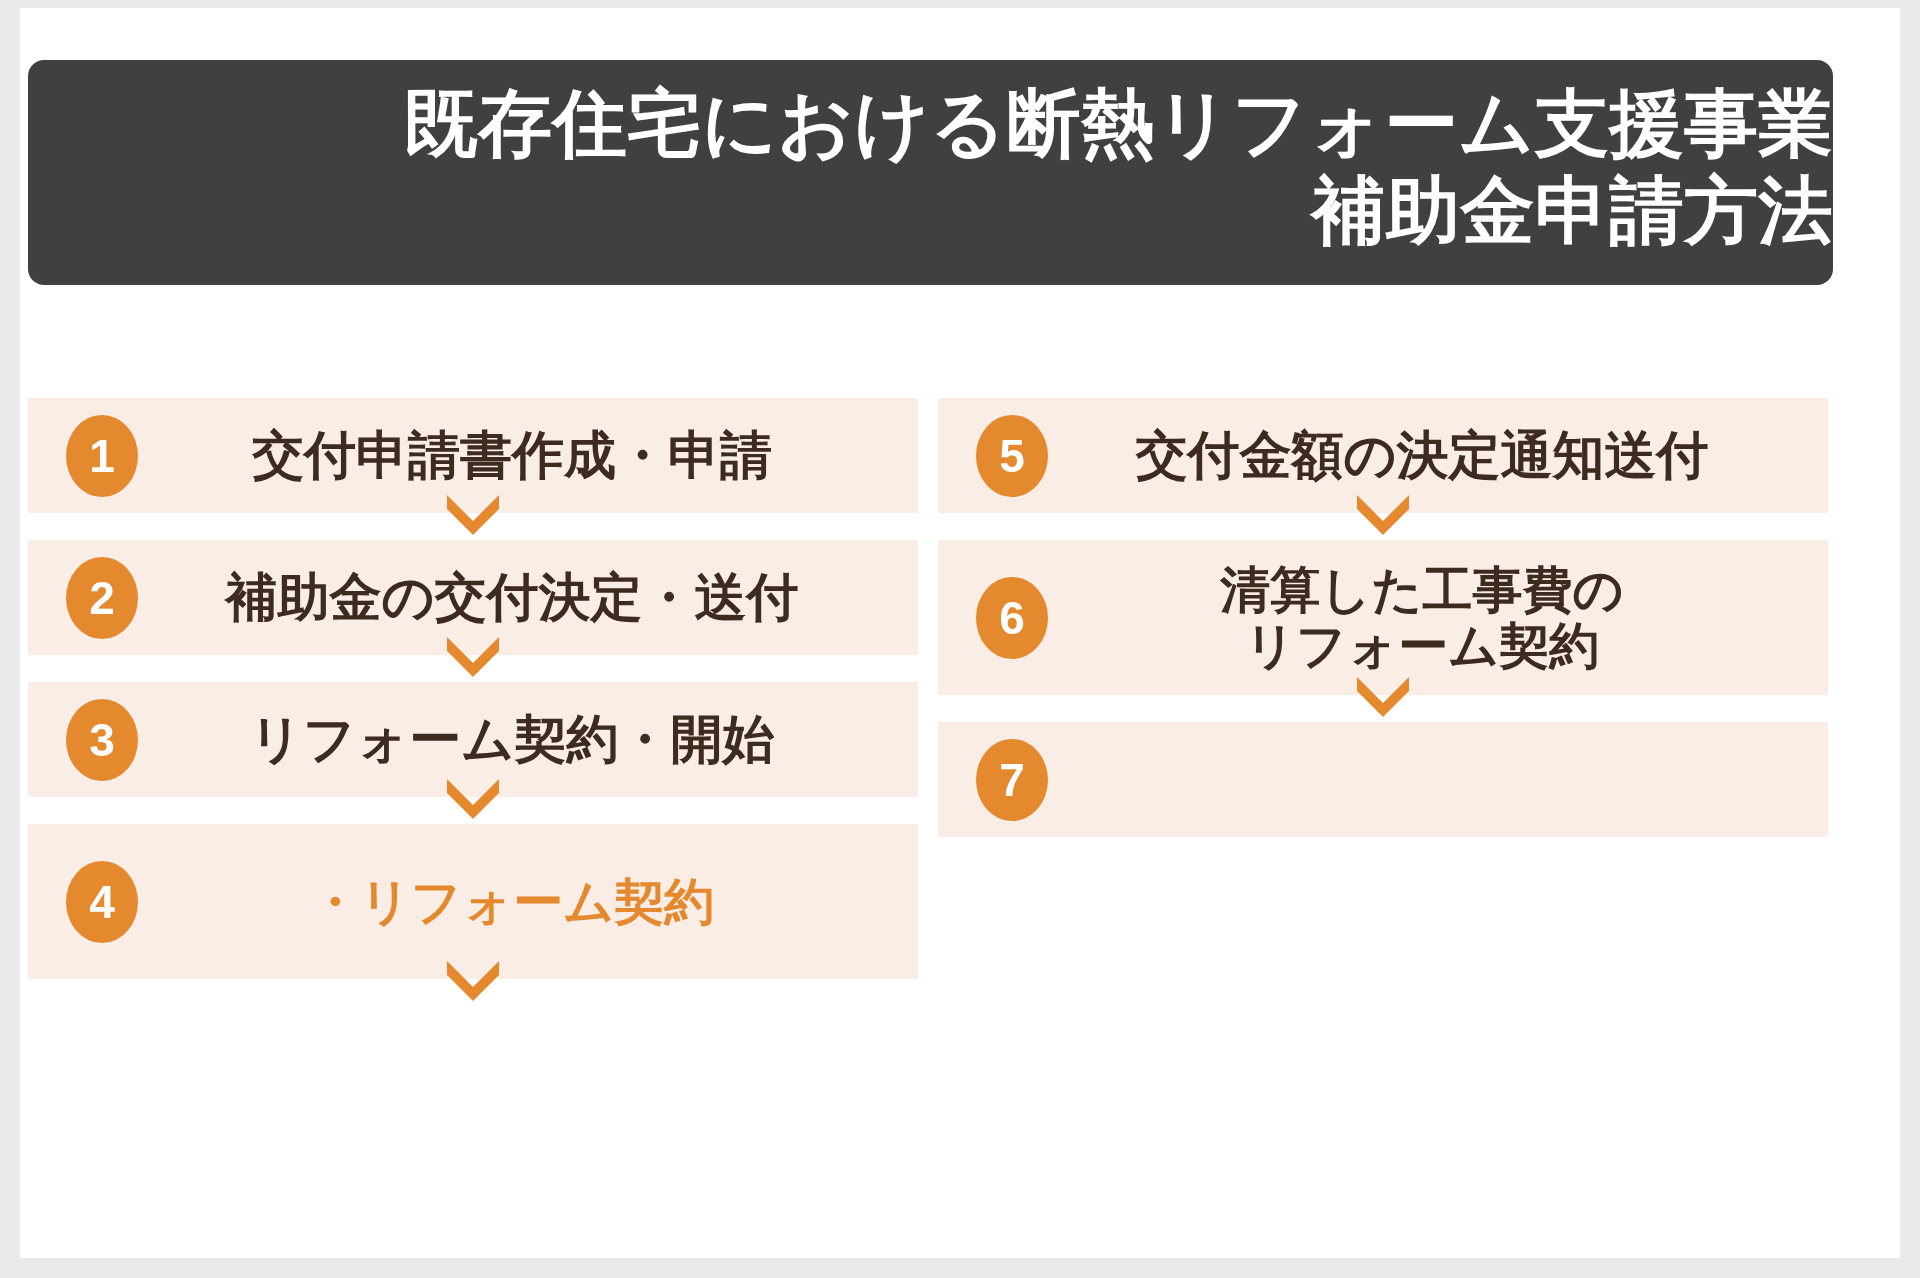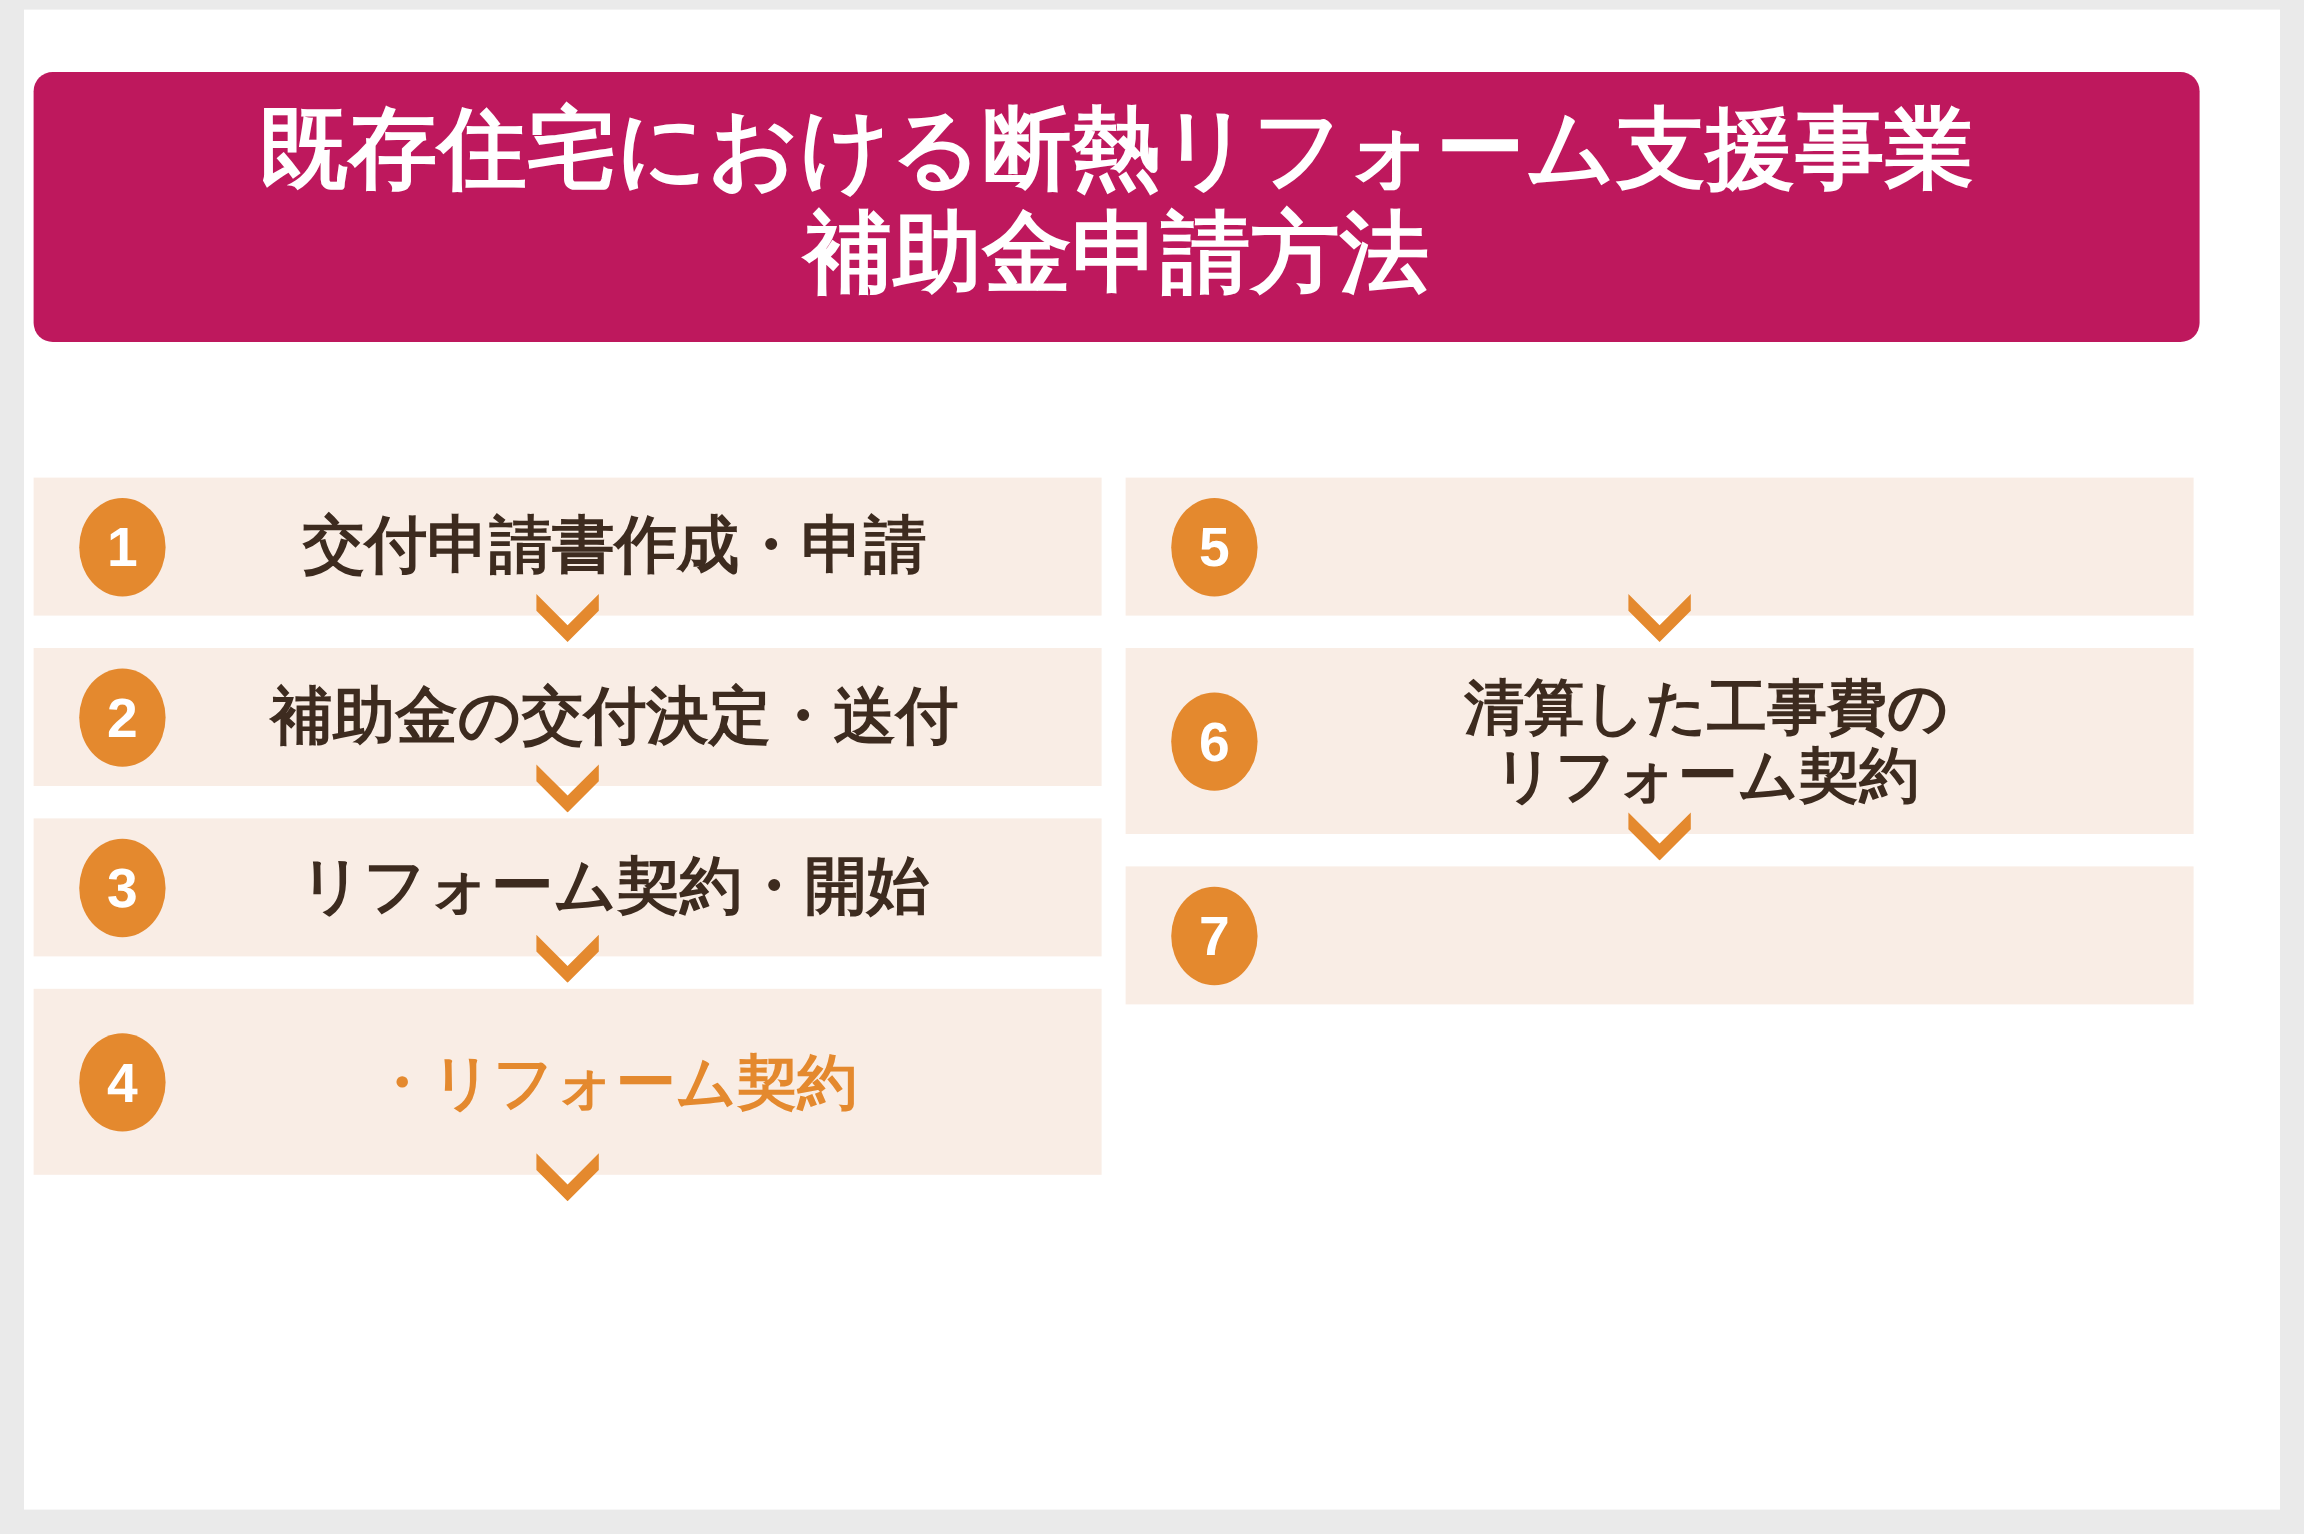--- a/index.html
+++ b/index.html
@@ -14,23 +14,23 @@
     left:20px;top:8px;
     width:1880px;height:1250px;
     background:#ffffff;
   }
   
   #title-banner{
     position:absolute;
     left:8px;top:52px;
     width:1805px;
     padding:20px 0 30px 0;
-    background:#be185d;
+    background:#404040;
     border-radius:16px;
-    text-align:center;
+    text-align:right;
   }
   #title-banner .tline{
     display:block;
     color:#ffffff;
     font-weight:bold;
     font-size:74px;
     line-height:1.18;
     letter-spacing:0.5px;
     white-space:nowrap;
   }
@@ -150,20 +150,21 @@
             </svg>
         </span>
       </div>
 
     </div>
 
     <div class="column" id="col-right">
 
       <div class="step">
         <div class="badge">5</div>
+        <div class="step-label">交付金額の決定通知送付</div>
         <span class="chev">
           <svg viewBox="0 0 60 46">
               <path d="M4 6 L30 32 L56 6 L56 20 L30 46 L4 20 Z" fill="#E4892E"></path>
             </svg>
         </span>
       </div>
 
       <div class="step tall">
         <div class="badge">6</div>
         <div class="step-label two-line">

